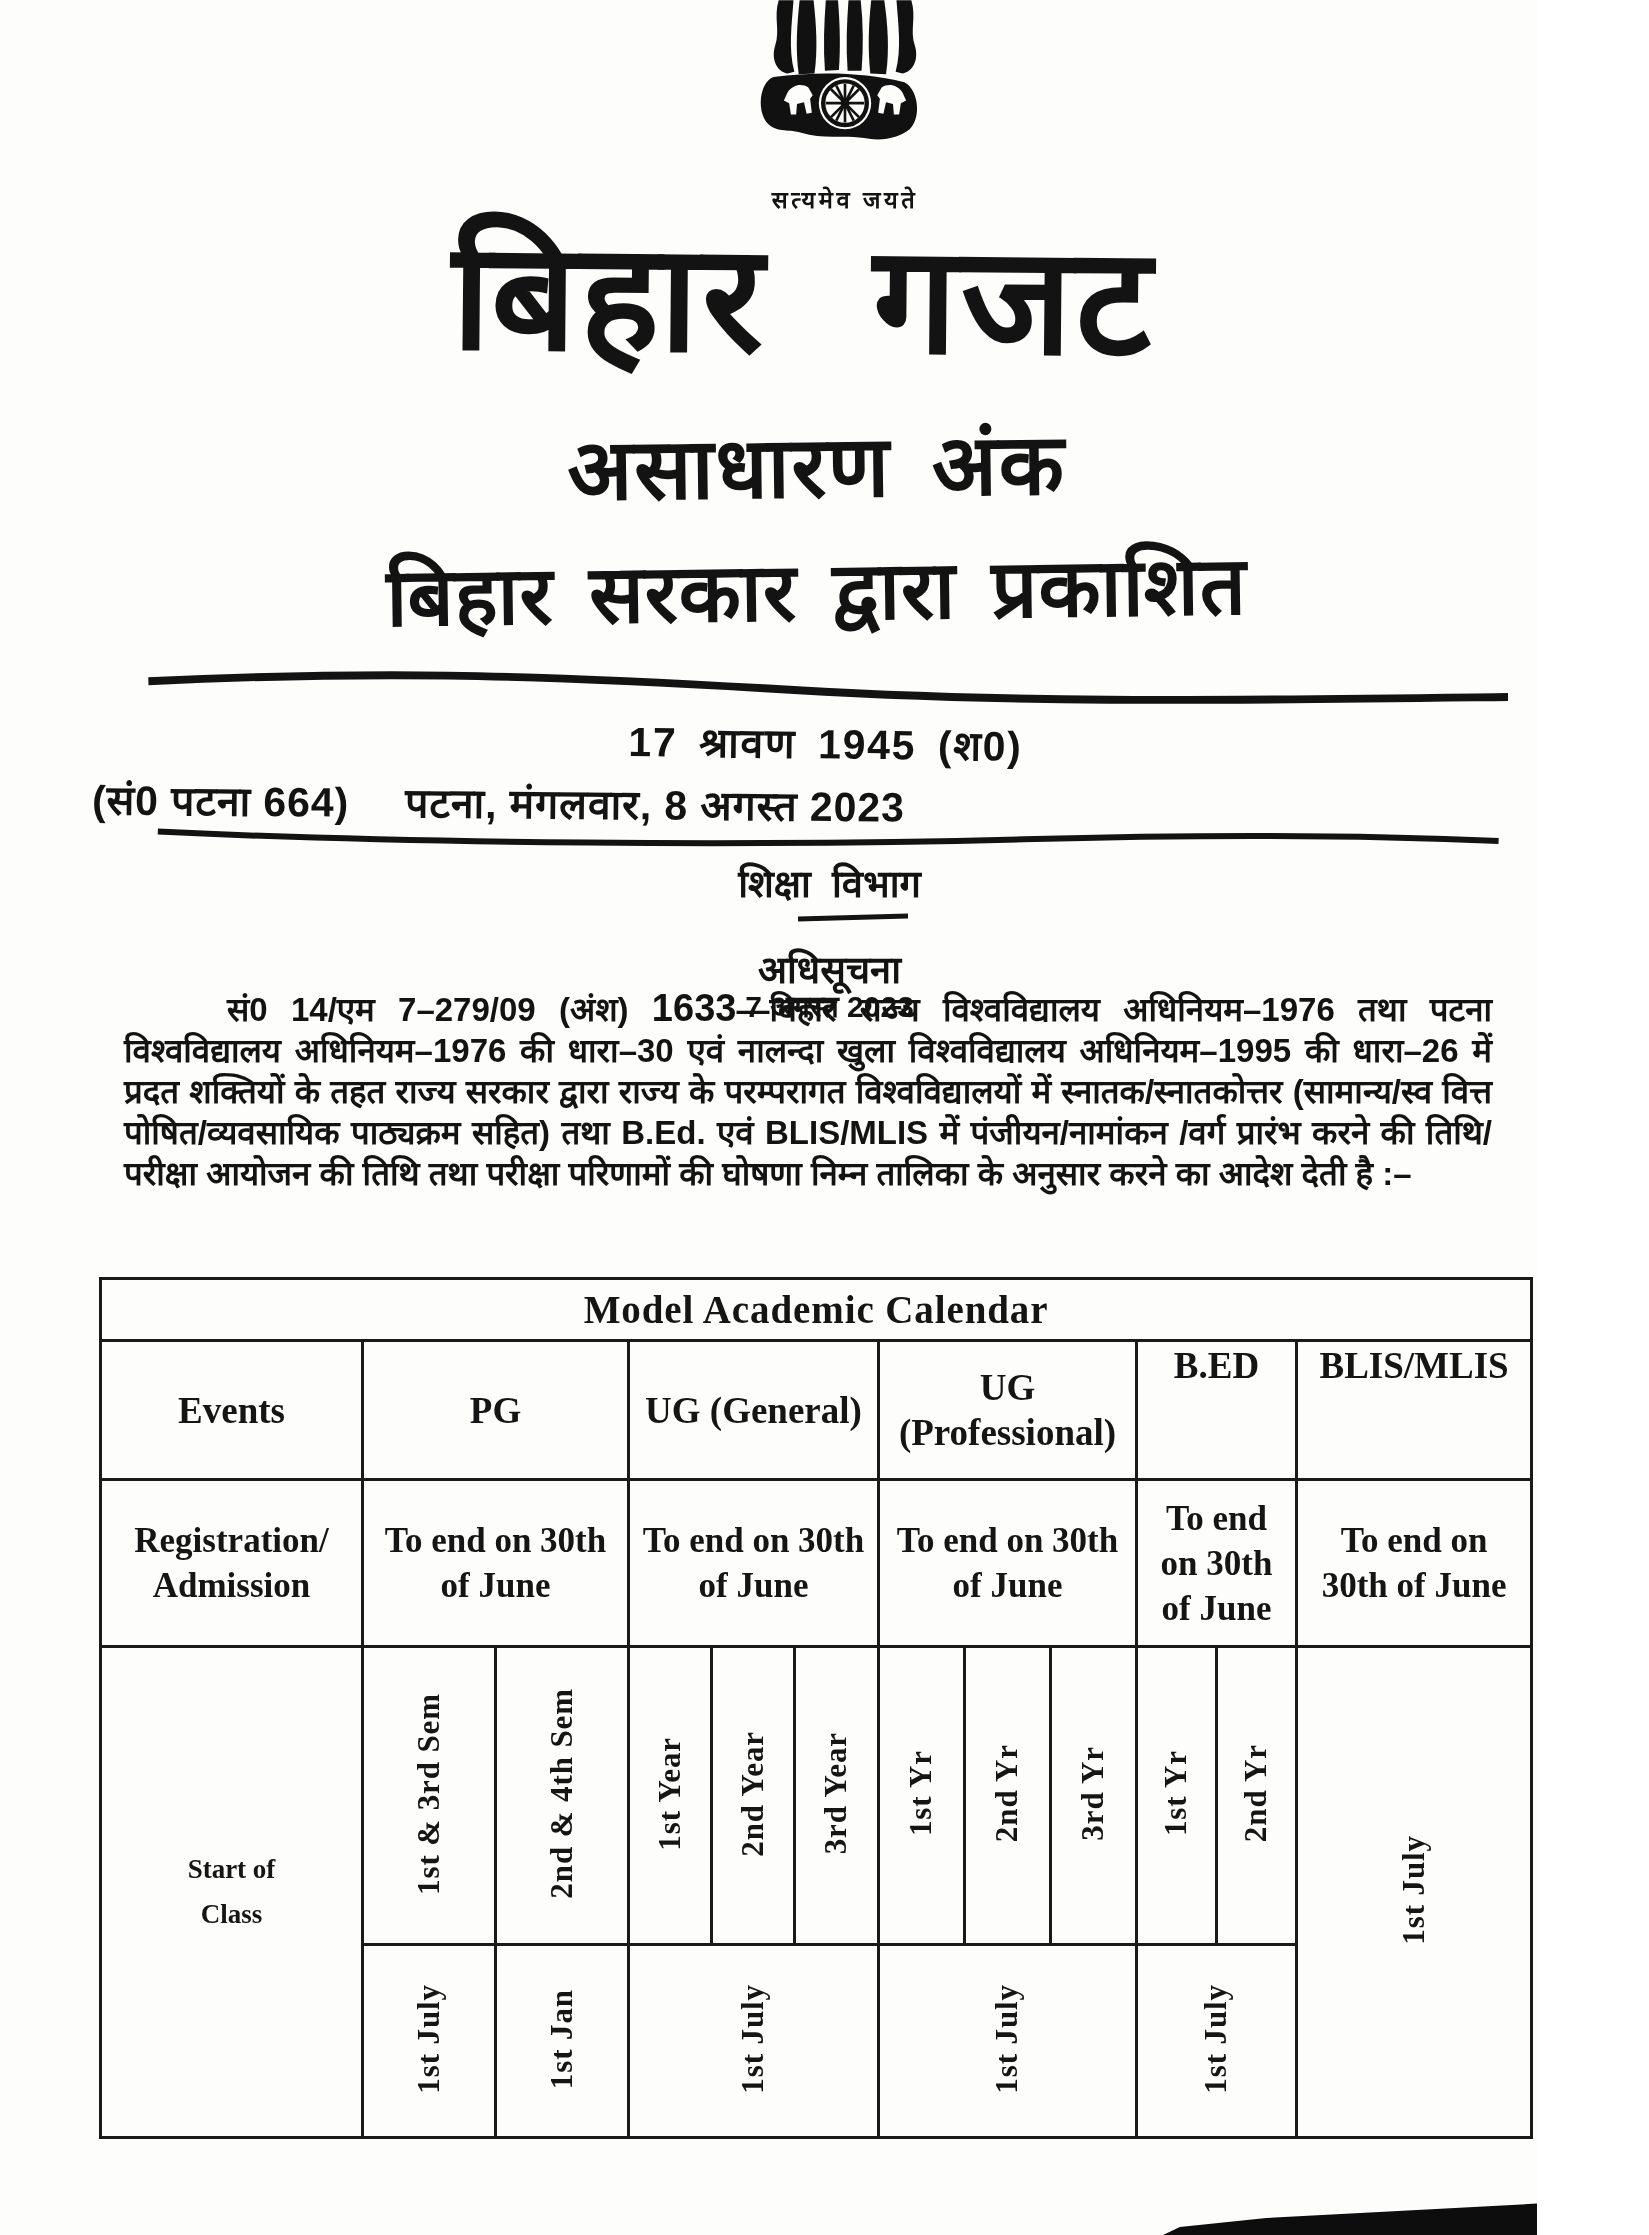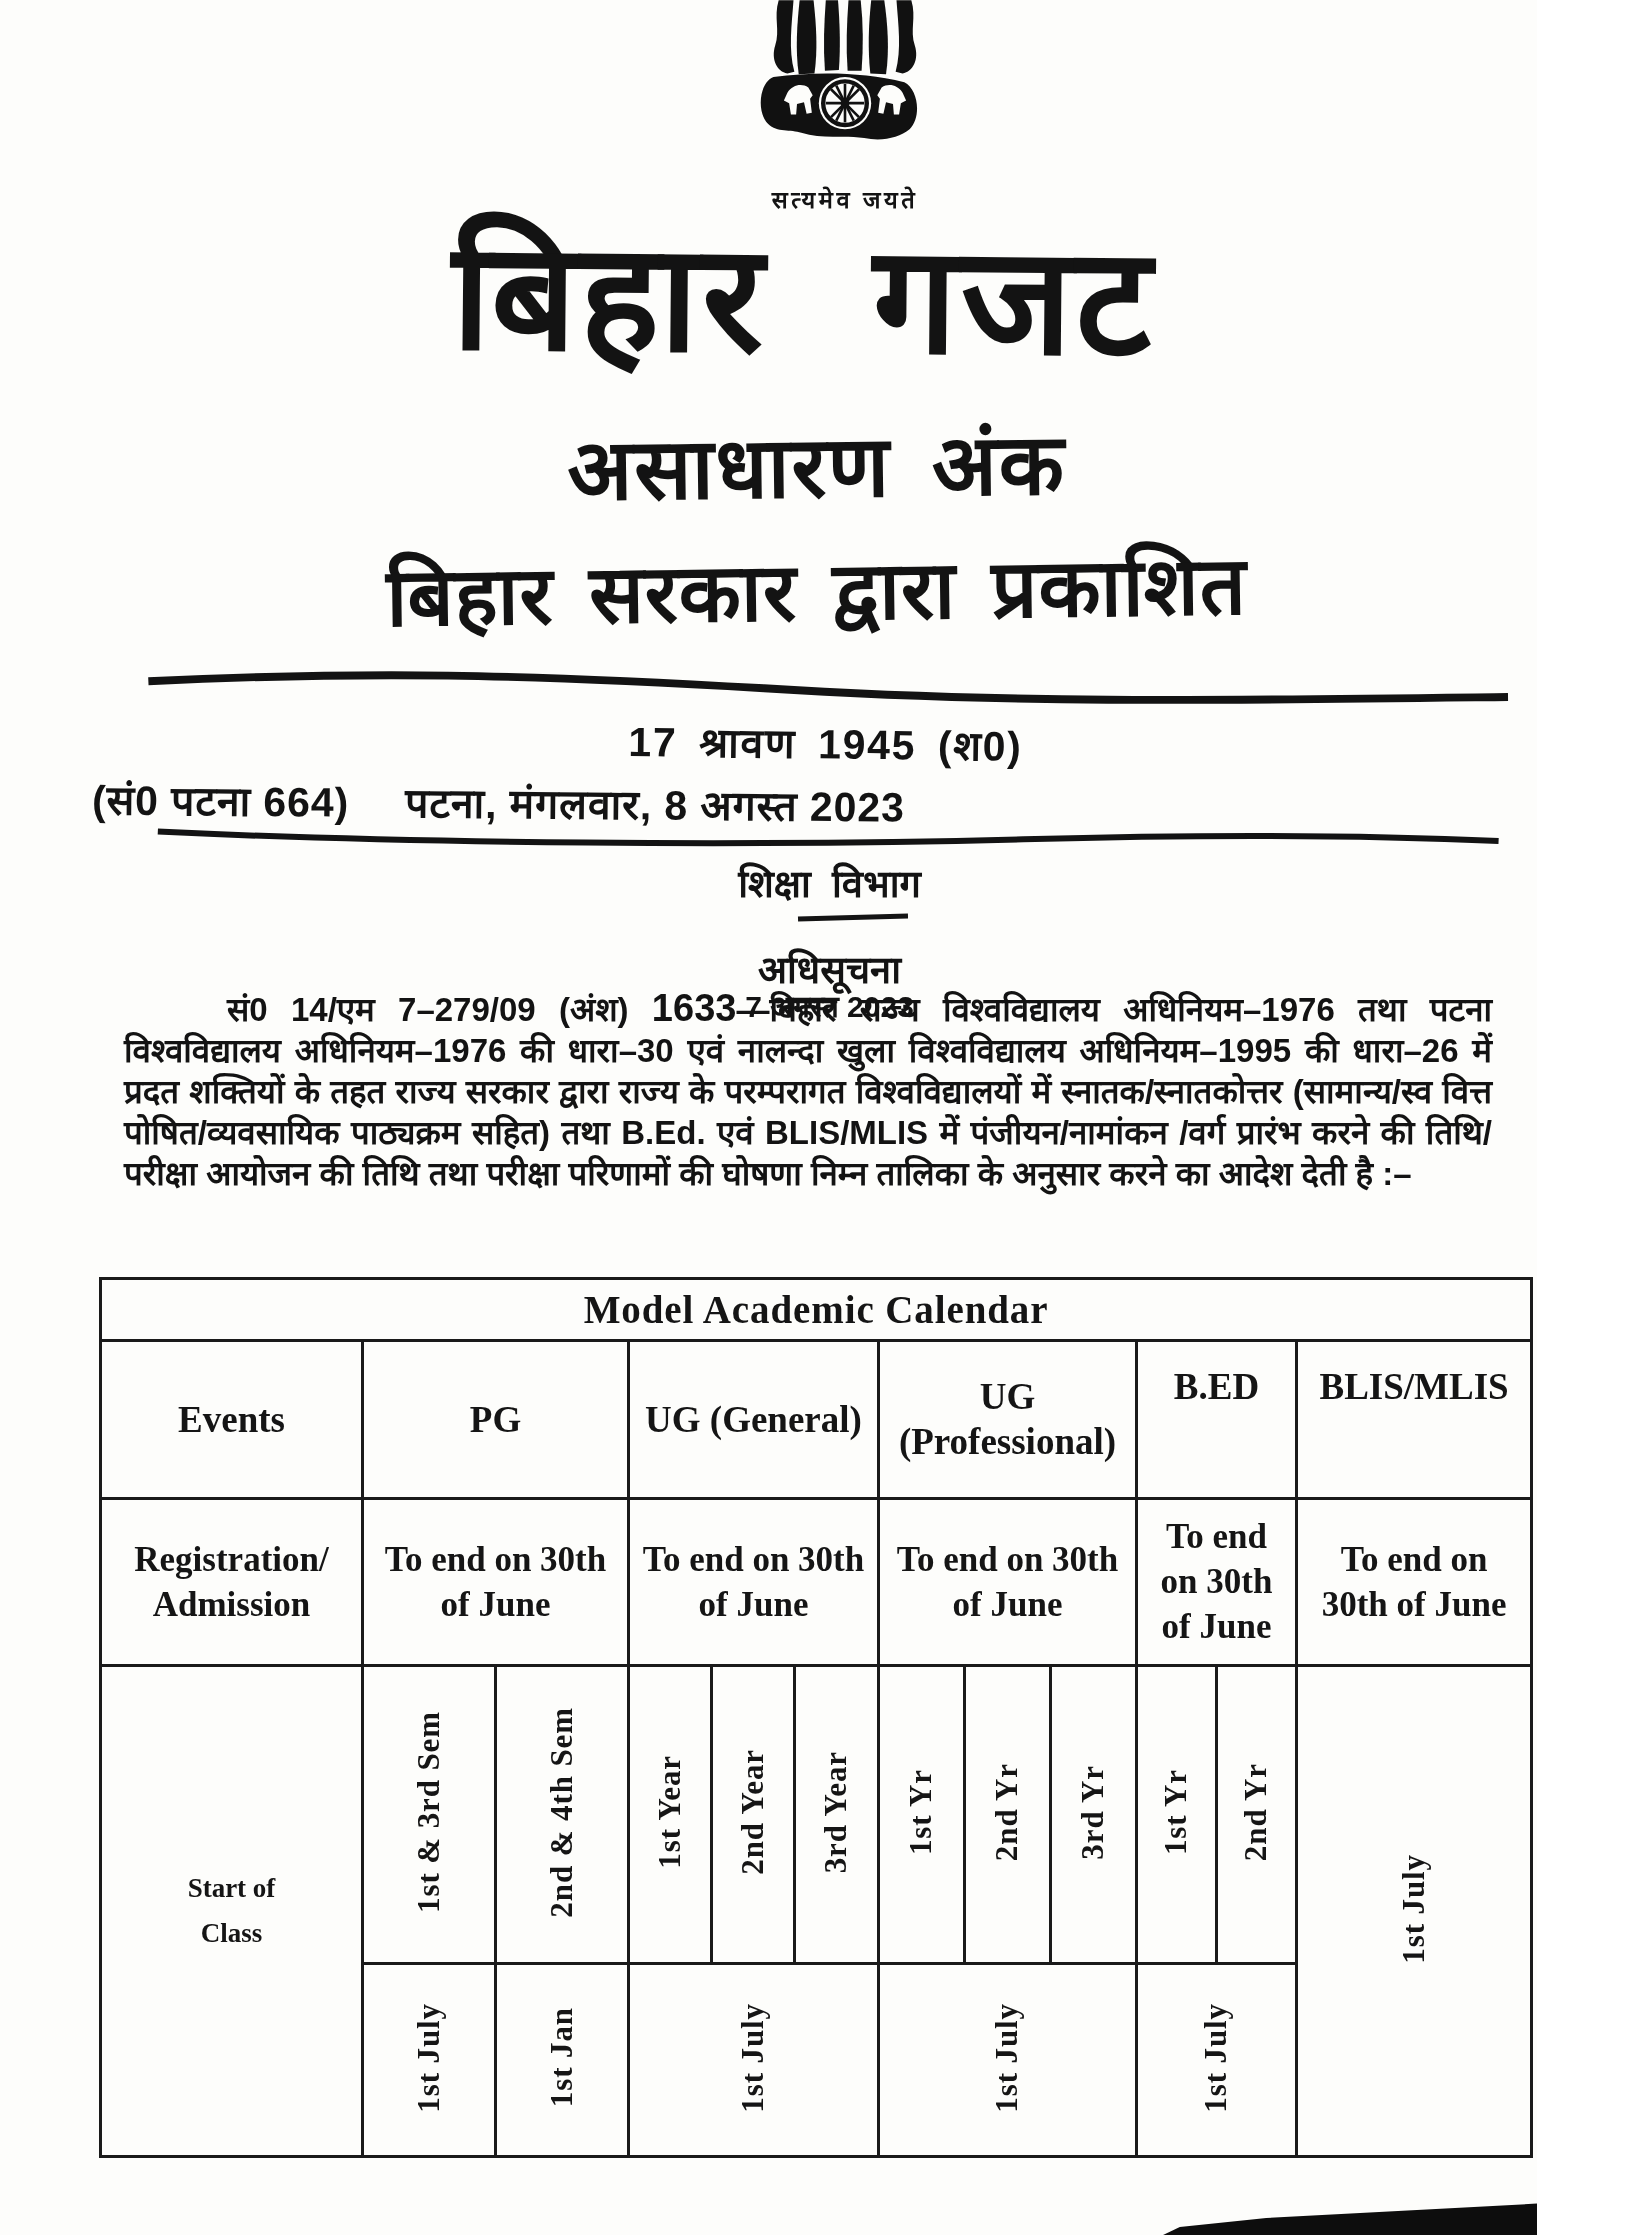--- a/index.html
+++ b/index.html
@@ -86,21 +86,21 @@
     font-weight: 700; color: #151515;
   }
   .calendar td {
     border: 3.5px solid #1a1a1a;
     text-align: center; vertical-align: middle;
     padding: 3.5px 7px;
     overflow: hidden;
   }
   .r-title td { height: 52px; font-size: 39px; letter-spacing: 0.9px; margin-left: 8px; }
   .r-head td { height: 129px; font-size: 37px; line-height: 45px; }
-  .r-head td.va-top { vertical-align: top; padding-top: 22px; }
+  .r-head td.va-top { vertical-align: top; padding-top: 1px; }
   .r-reg td { height: 157px; font-size: 35px; line-height: 45px; }
   .r-terms td { height: 288px; }
   .r-dates td { height: 183px; }
   .cell-narrow { max-width: 203px; margin: 4px auto; }
   .cell-narrower { max-width: 150px; margin: 0 auto; }
   .label-cell { font-size: 27px; line-height: 45px; }
   .vt {
     writing-mode: vertical-rl;
     transform: rotate(180deg);
     display: inline-block;

